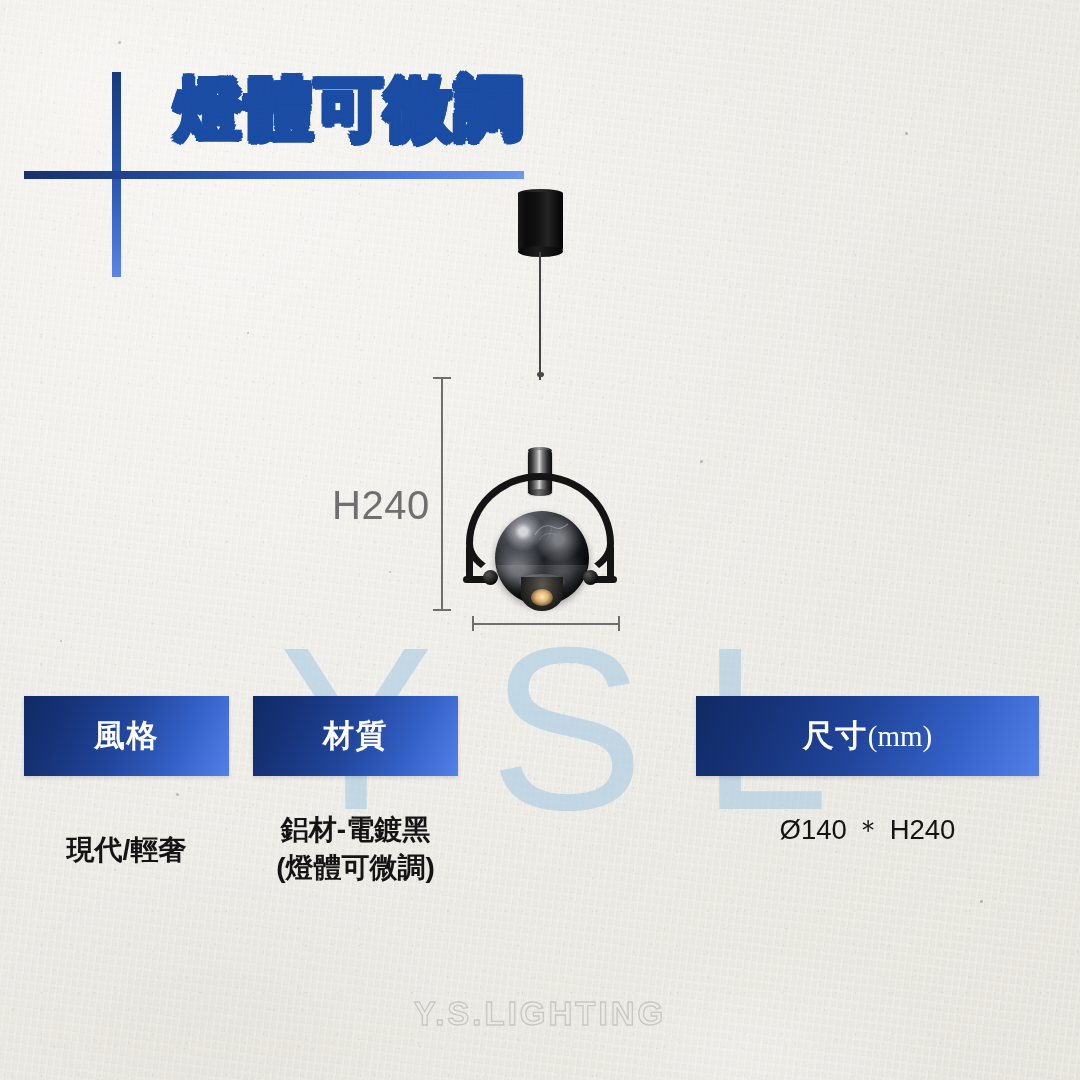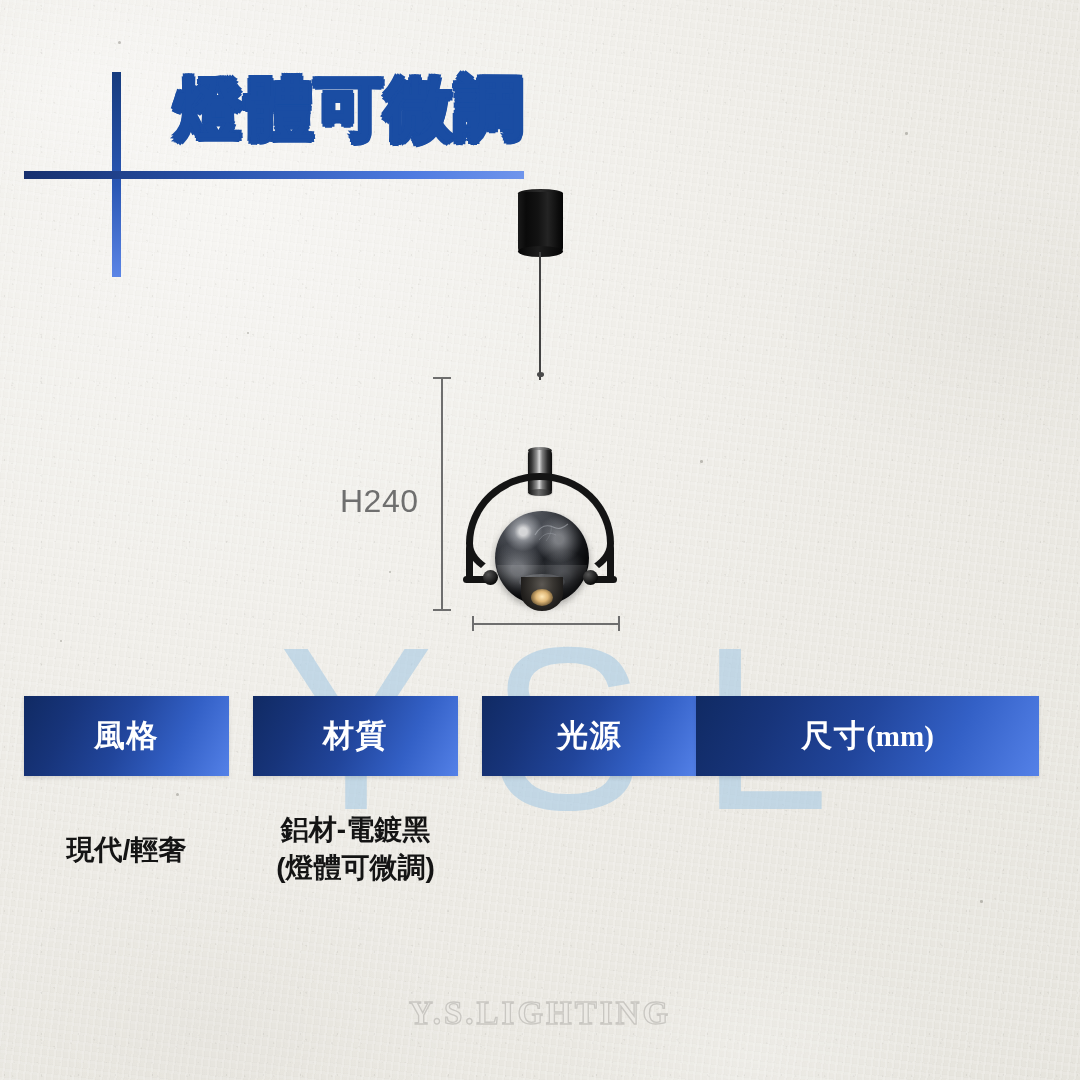--- a/index.html
+++ b/index.html
@@ -220,22 +220,22 @@
   }
 
   
   .dim-v{
     position:absolute;left:441px;top:378px;width:1.6px;height:233px;
     background:#6e6e6e;
   }
   .dim-v-capT{position:absolute;left:433px;top:377px;width:18px;height:1.6px;background:#6e6e6e;}
   .dim-v-capB{position:absolute;left:433px;top:609px;width:18px;height:1.6px;background:#6e6e6e;}
   .dim-v-label{
-    position:absolute;left:340px;top:483px;
-    font-size:32px;color:#6f6f6f;letter-spacing:.5px;
+    position:absolute;left:332px;top:483px;
+    font-size:40px;color:#6f6f6f;letter-spacing:.5px;
     font-weight:400;white-space:nowrap;
   }
 
   .dim-h{
     position:absolute;left:473px;top:623px;width:147px;height:1.6px;background:#6e6e6e;
   }
   .dim-h-capL{position:absolute;left:472px;top:616px;width:1.6px;height:15px;background:#6e6e6e;}
   .dim-h-capR{position:absolute;left:618px;top:616px;width:1.6px;height:15px;background:#6e6e6e;}
   .dim-h-label{
     position:absolute;left:0;top:637px;width:1080px;text-align:center;
@@ -252,40 +252,39 @@
     color:#ffffff;
     font-size:31px;
     font-weight:700;
     letter-spacing:1.5px;
     background:linear-gradient(115deg,#102a63 0%,#17347a 22%,#21459b 48%,#3360c6 74%,#5481e8 100%);
     box-shadow:0 2px 4px rgba(0,0,0,.12);
     white-space:nowrap;
   }
   .spec-head .unit{
     font-family:"Liberation Serif","DejaVu Serif",serif;
-    font-weight:700;
+    font-weight:400;
     letter-spacing:0;
     font-size:29px;
   }
   .spec-body{
     margin-top:55px;
     text-align:center;
     color:#141414;
     font-size:27px;
     line-height:38px;
     white-space:nowrap;
   }
   .spec-body.bold{font-weight:700;font-size:28px;}
   .spec-body.plain{font-weight:400;font-size:27.5px;}
 
   
   .footer{
     position:absolute;left:0;top:995px;width:1080px;text-align:center;
     user-select:none;
-    font-family:Liberation Serif, serif;
   }
   .footer-brand{
     font-size:33px;
     font-weight:700;
     letter-spacing:3px;
     color:#eceae5;
     -webkit-text-stroke:1.3px #c9c7c2;
     white-space:nowrap;
   }
   .footer-sub{
@@ -371,29 +370,29 @@
   </div>
 
   <div class="spec-col" style="left:24px;width:205px;">
     <div class="spec-head">風格</div>
     <div class="spec-body bold">
       <div>現代/輕奢</div>
     </div>
   </div>
 
   <div class="spec-col" style="left:482px;width:215px;">
-    <div class="spec-head">光源</div>
   </div>
 
   <div class="spec-col" style="left:696px;width:343px;">
     <div class="spec-head">
       <span>尺寸</span>
         <span class="unit">(mm)</span>
     </div>
     <div class="spec-body plain" style="margin-top:35px;">
+      <div>Ø140 ＊ H240</div>
     </div>
   </div>
 
   <div class="footer">
     <div class="footer-brand">Y.S.LIGHTING</div>
   </div>
 
 </div>
 
 </body></html>

